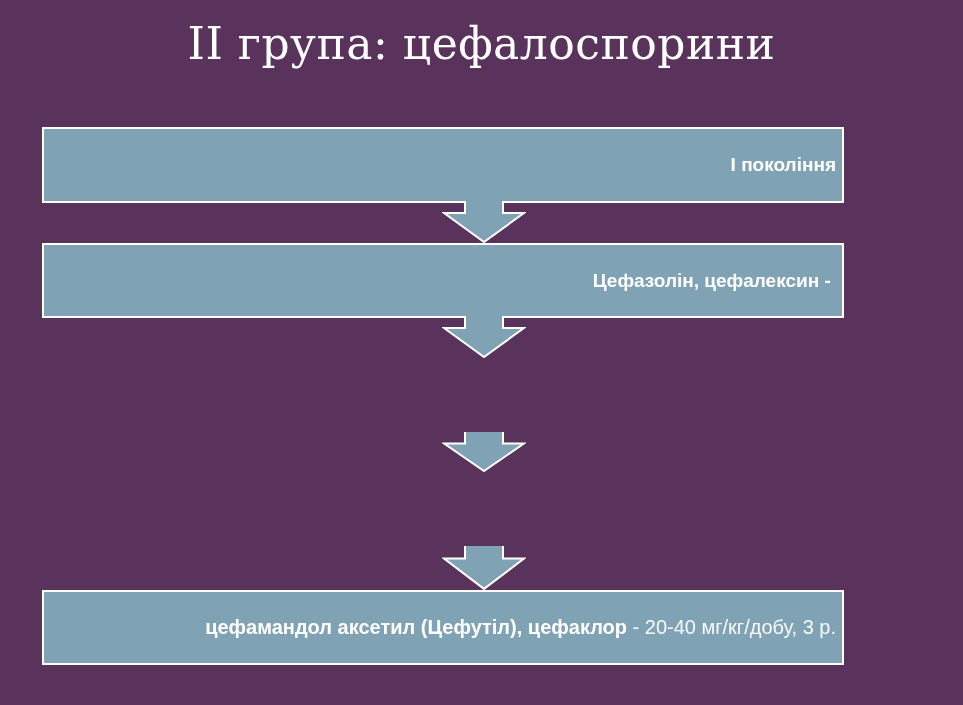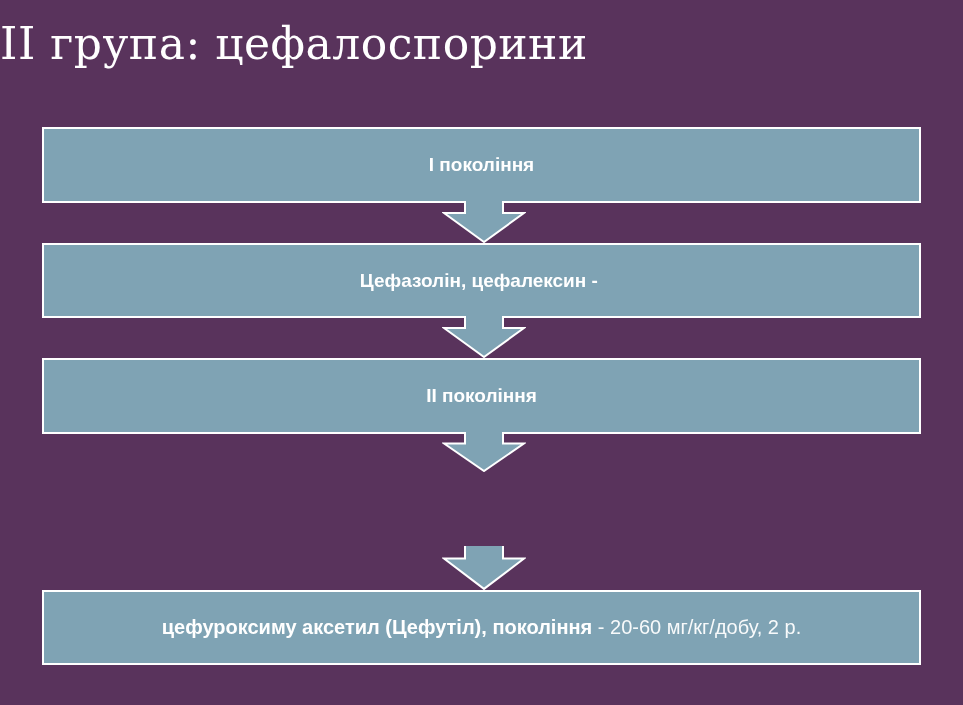--- a/index.html
+++ b/index.html
@@ -14,37 +14,38 @@
     overflow: hidden;
     background: var(--bg, #59335c);
     font-family: "Liberation Sans", sans-serif;
   }
   .title {
     position: absolute;
     top: 18px;
     left: 0;
     width: 100%;
     margin: 0;
+    text-align: center;
     font-family: "DejaVu Serif", serif;
     font-weight: 400;
     font-size: 44px;
     letter-spacing: 0.5px;
     color: var(--title-color, #ffffff);
   }
   .bar {
     position: absolute;
     left: 42px;
-    width: 879px;
+    width: 802px;
     box-sizing: border-box;
     background: var(--bar-fill, #7fa3b4);
     border: 2px solid var(--bar-border, #ffffff);
     color: #ffffff;
     display: flex;
     align-items: center;
-    justify-content: center;
+    justify-content: flex-end;
     text-align: center;
     padding: 7px 6px;
     overflow: hidden;
   }
   .bar .seg { white-space: pre; }
   .bar .seg.bold { font-weight: 700; }
   .bar .seg.reg  { font-weight: 400; color: rgba(255,255,255,0.95); }
   .bar.header { font-size: 19px; }
   .bar.item   { font-size: 20px; }
 
@@ -88,31 +89,28 @@
   </svg>
 
   <div id="row2" class="bar header">
       <span class="seg bold">Цефазолін, цефалексин - </span>
     </div>
 
   <svg id="arrow2" class="arrow" viewBox="0 0 84 42" preserveAspectRatio="none" aria-hidden="true">
     <path d="M23,0 L23,12 L2,12 L42,41 L82,12 L61,12 L61,0"></path>
   </svg>
 
-  <div id="row3" class="bar header">
-      <span class="seg bold">ІІ покоління</span>
-    </div>
 
   <svg id="arrow3" class="arrow" viewBox="0 0 84 42" preserveAspectRatio="none" aria-hidden="true">
     <path d="M23,0 L23,12 L2,12 L42,41 L82,12 L61,12 L61,0"></path>
   </svg>
 
 
   <svg id="arrow4" class="arrow" viewBox="0 0 84 42" preserveAspectRatio="none" aria-hidden="true">
     <path d="M23,0 L23,12 L2,12 L42,41 L82,12 L61,12 L61,0"></path>
   </svg>
 
   <div id="row5" class="bar item">
-      <span class="seg bold">цефуроксиму аксетил (Цефутіл), покоління</span>
-      <span class="seg reg"> - 20-60 мг/кг/добу, 2 р.</span>
+      <span class="seg bold">цефамандол аксетил (Цефутіл), цефаклор</span>
+      <span class="seg reg"> - 20-40 мг/кг/добу, 3 р.</span>
     </div>
 
 </div>
 
 </body></html>

